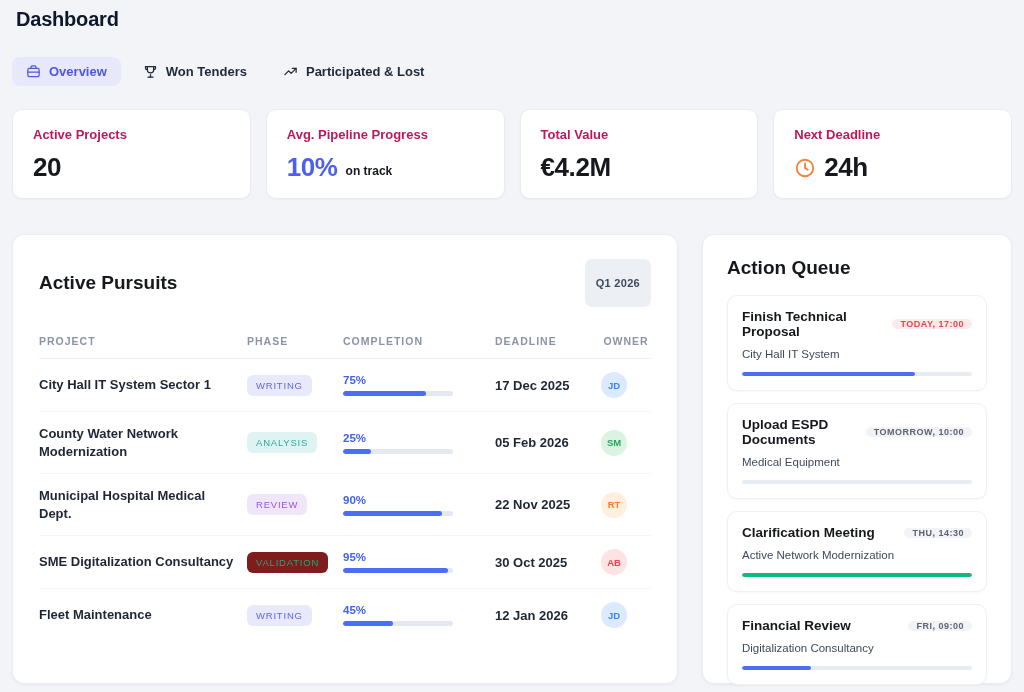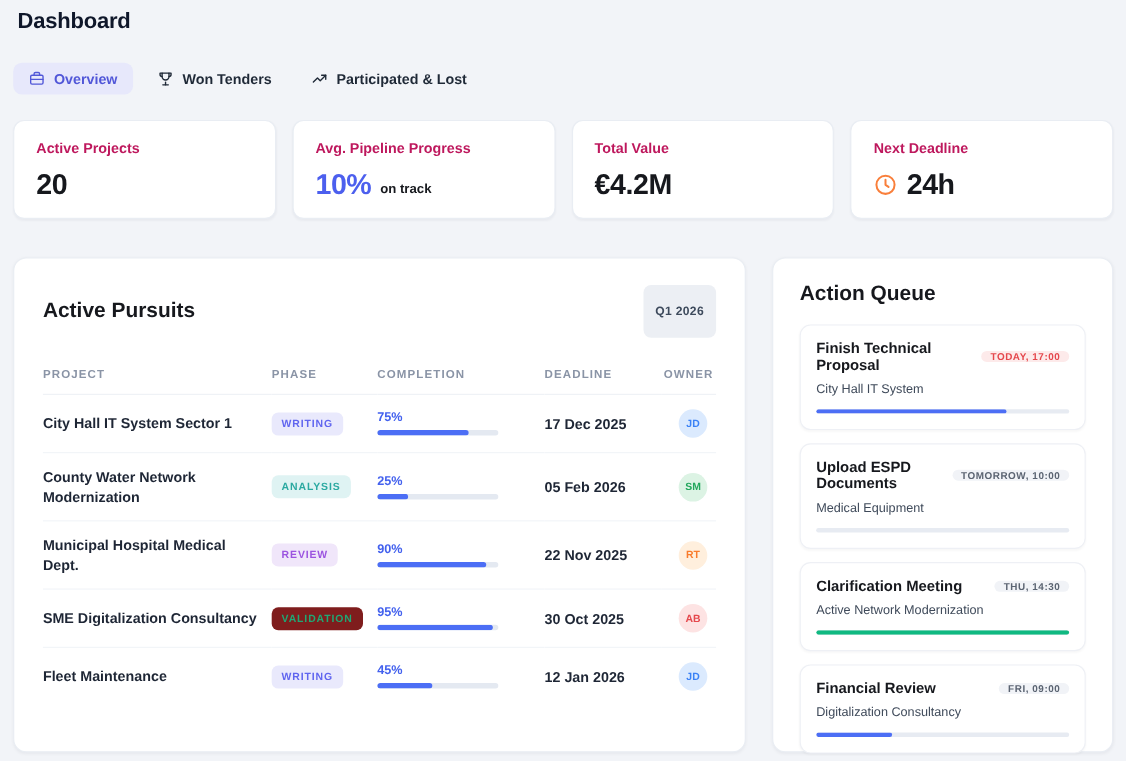--- a/index.html
+++ b/index.html
@@ -65,28 +65,28 @@
   table.pursuits { width:100%; border-collapse:collapse; margin-top:18px; table-layout:fixed; }
   .pursuits th {
     text-align:left; font-size:10.5px; font-weight:700; letter-spacing:1px;
     color:#8a94a6; padding:10px 0 11px 0; border-bottom:1px solid #eef1f6;
   }
   .pursuits th.col-owner { text-align:center; }
   .pursuits td { padding:13px 8px 13px 0; border-bottom:1px solid #f1f4f8; vertical-align:middle; }
   .pursuits tr:last-child td { border-bottom:none;margin-left:26px; }
   .cell-project { font-size:13px; font-weight:700; color:#1e2635; line-height:1.35; padding-right:20px; }
   .phase-badge {
-    display:inline-block; font-size:9.5px; font-weight:700; letter-spacing:0.8px;
+    display:inline-block; font-size:9.5px; font-weight:400; letter-spacing:0.8px;
     padding:5px 9px; border-radius:6px;
   }
   .completion-label { font-size:11.5px; font-weight:700; color:#4361ee; margin-bottom:5px; }
   .bar-track { width:110px; height:5px; background:#e4e9f1; border-radius:3px; overflow:hidden; }
   .bar-fill { height:100%; background:#4c6ef5; border-radius:3px; }
   .cell-deadline { font-size:13px; font-weight:700; color:#1e2635; }
-  .cell-owner { text-align:right; }
+  .cell-owner { text-align:left; }
   .avatar {
     display:inline-flex; align-items:center; justify-content:center;
     width:26px; height:26px; border-radius:50%;
     font-size:9.5px; font-weight:700;
   }
 
   
   .task-list { margin-top:16px; }
   .task-card {
     border:1px solid #eef0f5; border-radius:10px; padding:13px 14px 14px 14px;

